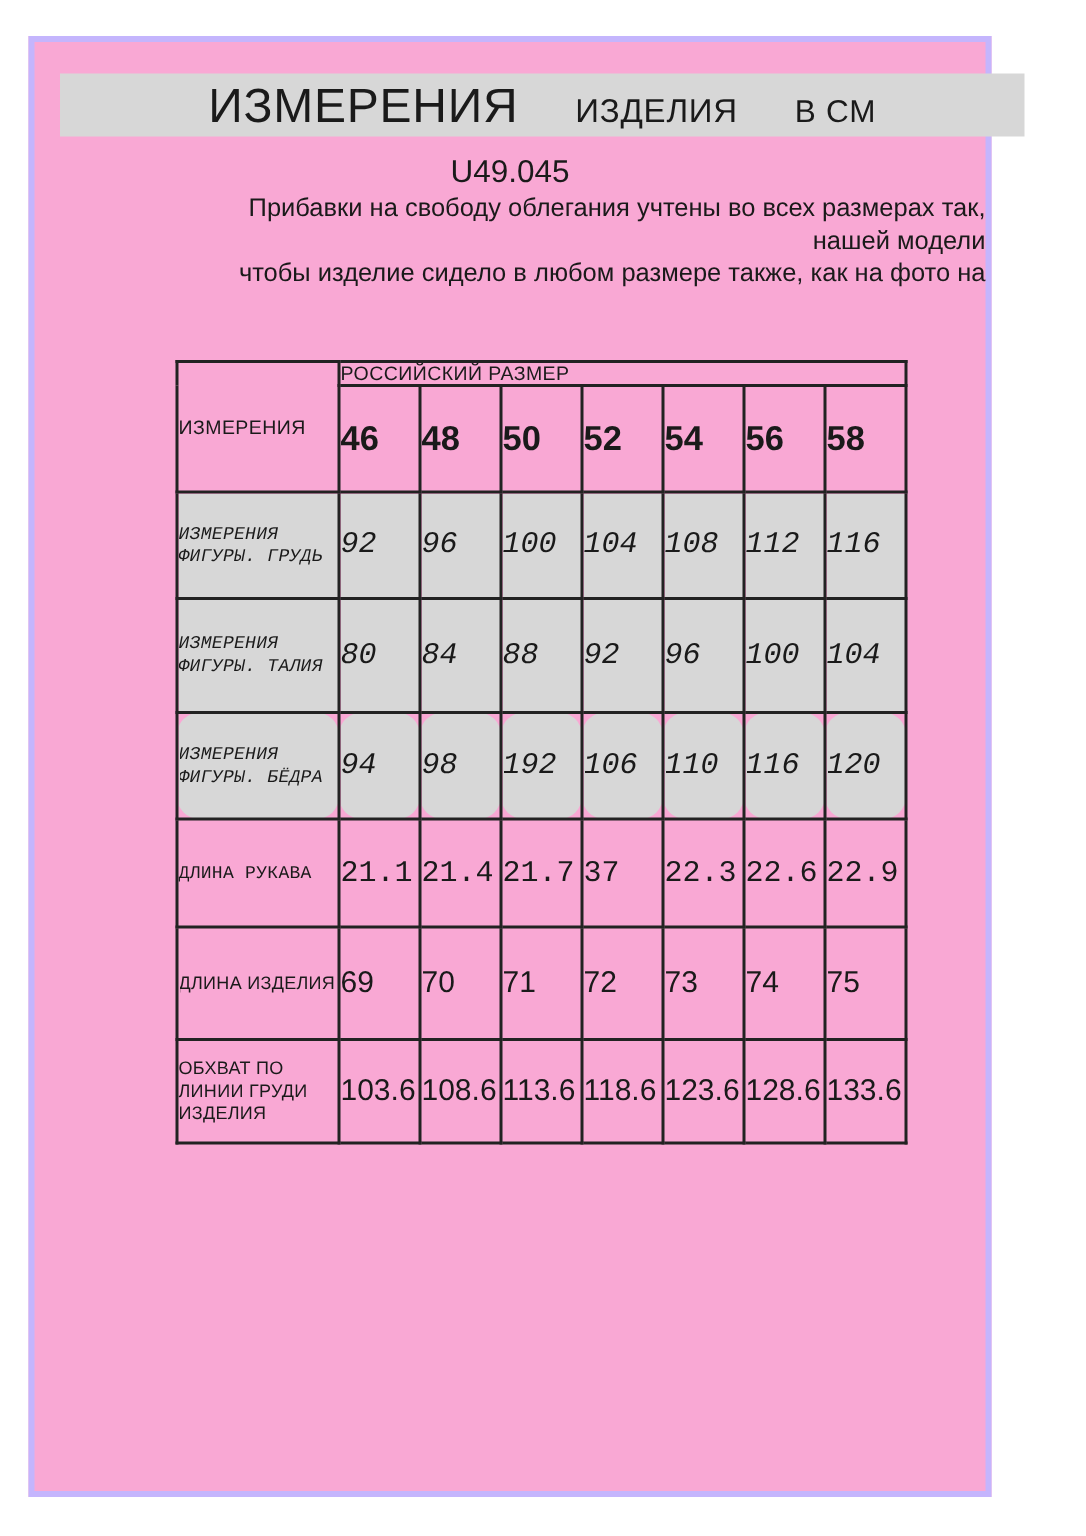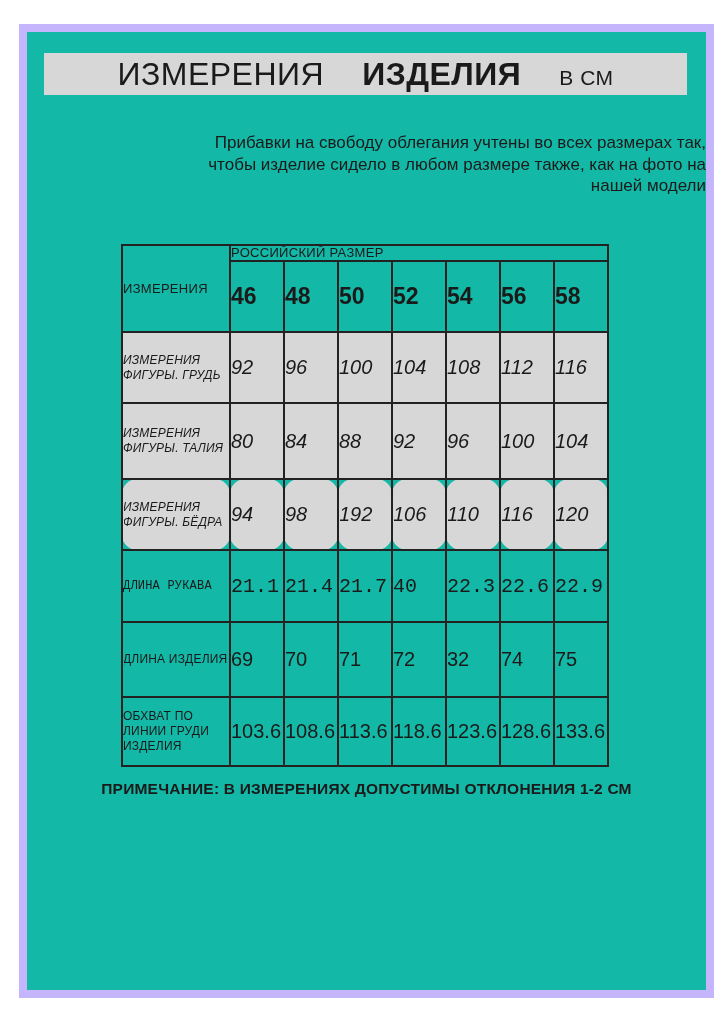--- a/index.html
+++ b/index.html
@@ -13,47 +13,47 @@
     position: relative;
     width: 724px;
     height: 1024px;
     background: #ffffff;
     overflow: hidden;
   }
   .frame {
     position: absolute;
     left: 19px;
     top: 24px;
-    width: 695px;
+    width: 642px;
     height: 974px;
-    border: 8px solid #c4b5fd;
+    border: 4px solid #c4b5fd;
     box-sizing: border-box;
-    background: #14b8a6;
+    background: #f9a8d4;
   }
   .title-band {
     position: absolute;
     left: 17px;
     top: 21px;
     width: 643px;
     height: 42px;
     background: #d7d7d7;
     display: flex;
     align-items: baseline;
     justify-content: center;
     column-gap: 38px;
   }
   .title-band .word1 {
     font-size: 32px;
     font-weight: 400;
     letter-spacing: 0.5px;
     line-height: 42px;
   }
   .title-band .word2 {
-    font-size: 32px;
-    font-weight: 700;
+    font-size: 22px;
+    font-weight: 400;
     letter-spacing: 0.5px;
     line-height: 42px;
   }
   .title-band .units {
     font-size: 21px;
     font-weight: 400;
     letter-spacing: 0.5px;
   }
   .product-code {
     position: absolute;
@@ -111,20 +111,21 @@
     letter-spacing: 0.2px;
   }
   td.val {
     font-size: 20px;
   }
   tr.shaded {
     background: #d7d7d7;
   }
   tr.shaded td {
     font-style: italic;
+    font-family: Liberation Mono, monospace;
   }
   tbody tr:nth-child(1) td { height: 69px; }
   tbody tr:nth-child(2) td { height: 74px; }
   tbody tr:nth-child(3) td { height: 69px; border-radius: 15px; }
   tbody tr:nth-child(4) td { height: 70px; font-family: Liberation Mono, monospace; }
   tbody tr:nth-child(5) td { height: 73px; border-radius: 24px; }
   tbody tr:nth-child(6) td { height: 67px; }
   .note {
     position: absolute;
     top: 748px;
@@ -141,25 +142,26 @@
 
 <div class="page">
   <div class="frame">
 
     <div class="title-band">
       <span class="word1">ИЗМЕРЕНИЯ</span>
       <span class="word2">ИЗДЕЛИЯ</span>
       <span class="units">В СМ</span>
     </div>
 
+    <div class="product-code">U49.045</div>
 
     <div class="intro-text">
       <div>Прибавки на свободу облегания учтены во всех размерах так,</div>
+      <div>нашей модели</div>
       <div>чтобы изделие сидело в любом размере также, как на фото на</div>
-      <div>нашей модели</div>
     </div>
 
     <table class="size-table">
       <colgroup>
         <col class="label-col">
         <col>
           <col>
           <col>
           <col>
           <col>
@@ -210,44 +212,43 @@
             <td class="val">106</td>
             <td class="val">110</td>
             <td class="val">116</td>
             <td class="val">120</td>
           </tr>
           <tr>
             <td class="row-label">ДЛИНА РУКАВА</td>
             <td class="val">21.1</td>
             <td class="val">21.4</td>
             <td class="val">21.7</td>
-            <td class="val">40</td>
+            <td class="val">37</td>
             <td class="val">22.3</td>
             <td class="val">22.6</td>
             <td class="val">22.9</td>
           </tr>
           <tr>
             <td class="row-label">ДЛИНА ИЗДЕЛИЯ</td>
             <td class="val">69</td>
             <td class="val">70</td>
             <td class="val">71</td>
             <td class="val">72</td>
-            <td class="val">32</td>
+            <td class="val">73</td>
             <td class="val">74</td>
             <td class="val">75</td>
           </tr>
           <tr>
             <td class="row-label">ОБХВАТ ПО ЛИНИИ ГРУДИ ИЗДЕЛИЯ</td>
             <td class="val">103.6</td>
             <td class="val">108.6</td>
             <td class="val">113.6</td>
             <td class="val">118.6</td>
             <td class="val">123.6</td>
             <td class="val">128.6</td>
             <td class="val">133.6</td>
           </tr>
         </tbody>
     </table>
 
-    <div class="note">ПРИМЕЧАНИЕ: В ИЗМЕРЕНИЯХ ДОПУСТИМЫ ОТКЛОНЕНИЯ 1-2 СМ</div>
 
   </div>
 </div>
 
 </body></html>

